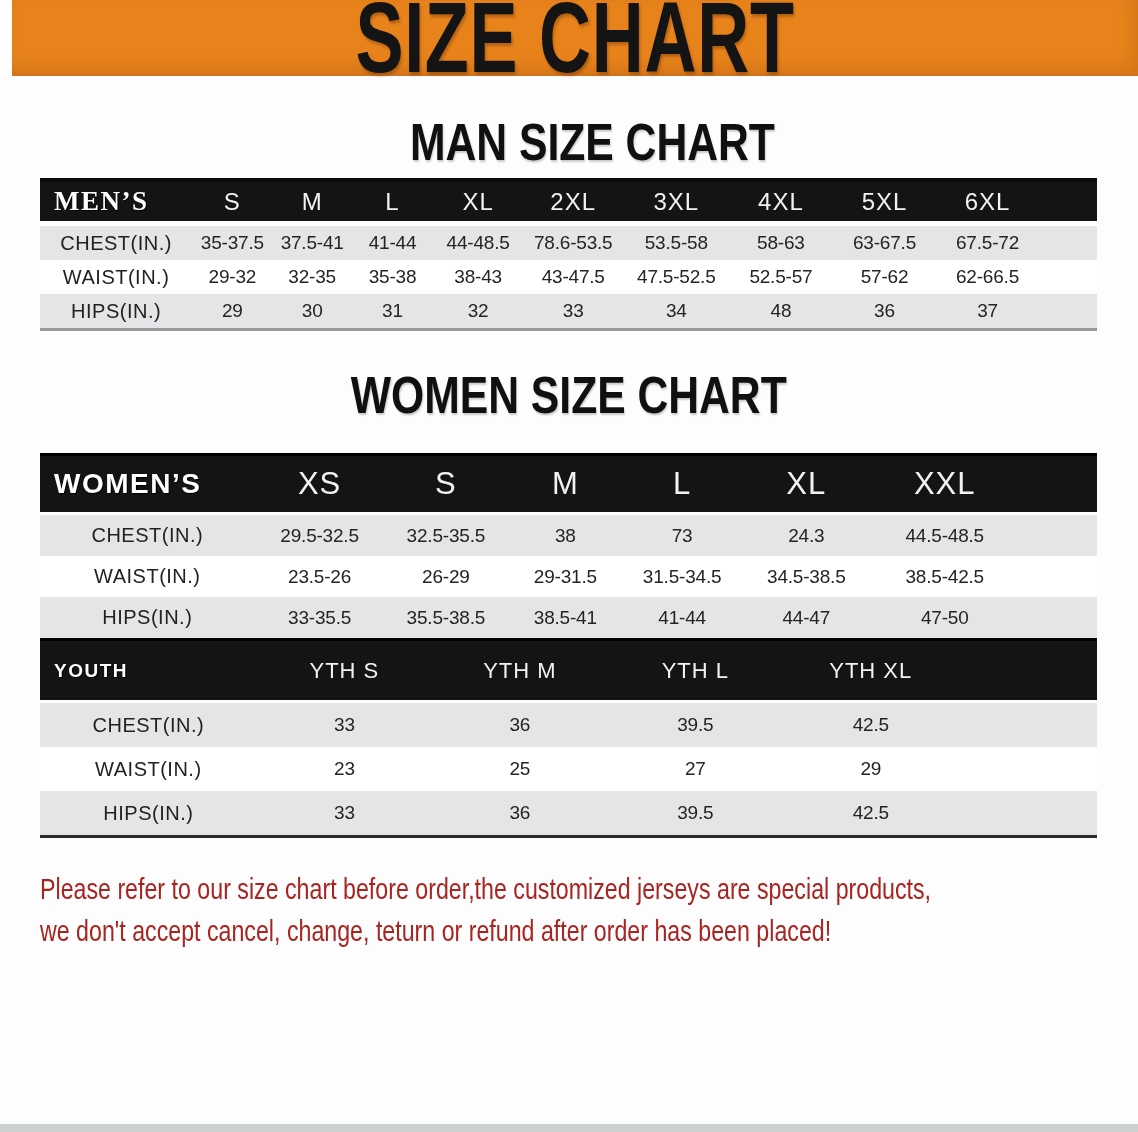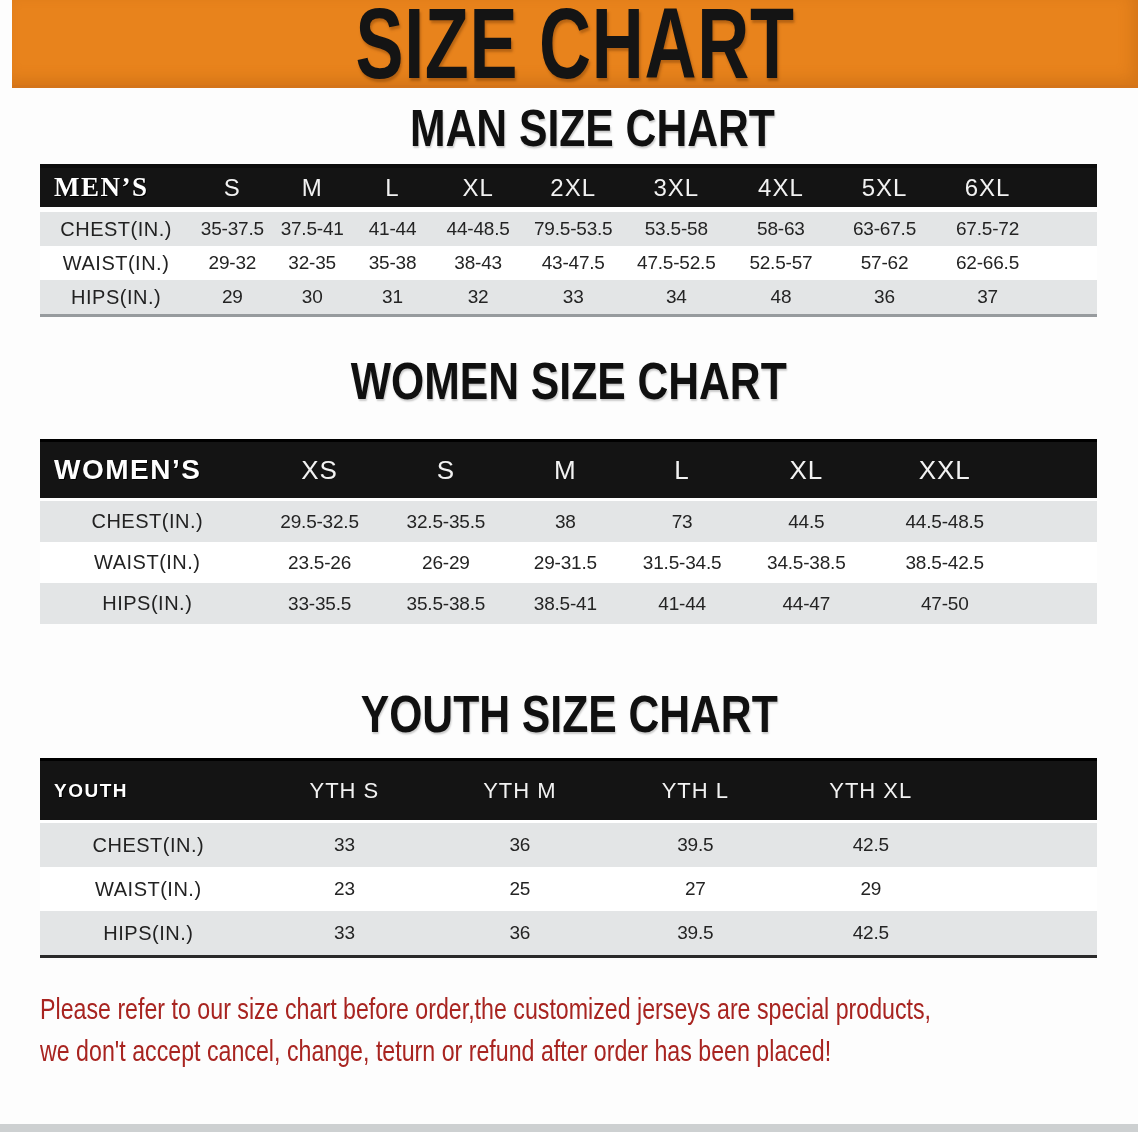--- a/index.html
+++ b/index.html
@@ -1,33 +1,33 @@
 <!DOCTYPE html>
 <html><head>
 <meta charset="utf-8">
 <style>
   * { margin:0; padding:0; box-sizing:border-box; }
   html,body { background:#ffffff; }
   body { font-family:"Liberation Sans","DejaVu Sans",sans-serif; }
   .page { position:relative; width:1138px; height:1132px; background:#fdfdfd; overflow:hidden; }
 
   
-  .banner { height:88px; background:#e8831c; border-bottom:3px solid #d4741a;
+  .banner { height:76px; background:#e8831c; border-bottom:3px solid #d4741a;
             box-shadow:inset -6px -6px 14px rgba(160,80,10,.25);
             display:flex; align-items:center; justify-content:center;margin-left:12px; }
   .banner-title { font-size:100px; font-weight:bold; color:#141414; line-height:1;
                   letter-spacing:1px; transform:scaleX(.72); transform-origin:center;
                   text-shadow:2px 3px 3px rgba(90,40,0,.35); white-space:nowrap; }
 
   
   .title-wrap { text-align:center; line-height:52px; height:52px; }
   .section-title { display:inline-block; font-size:52px; font-weight:bold; color:#101010;
                    line-height:52px; transform:scaleX(.82); transform-origin:center;
                    white-space:nowrap; text-shadow:1px 2px 2px rgba(0,0,0,.2); }
-  .sec-men  .title-wrap { margin-top:14px; margin-bottom:10px;padding-left:46px; }
+  .sec-men  .title-wrap { margin-top:40px; margin-bottom:10px;padding-left:46px; }
   .sec-women .title-wrap { margin-top:38px; margin-bottom:32px; }
   .sec-youth .title-wrap { margin-top:64px; margin-bottom:18px; }
 
   
   .tbl-wrap { margin:0 41px 0 40px; }
   table { width:100%; table-layout:fixed; border-collapse:separate; border-spacing:0; }
   th, td { overflow:hidden; white-space:nowrap; text-align:center; vertical-align:middle; }
 
   thead th { background:#141414; color:#f2f2f2; font-weight:normal; letter-spacing:1px; }
   thead th.lbl { text-align:left; padding-left:14px; font-weight:bold; color:#ffffff;
@@ -44,21 +44,21 @@
   .sec-men tbody td { height:34px; }
   .sec-men col:nth-child(1){width:14.4%} .sec-men col:nth-child(2){width:7.6%}
   .sec-men col:nth-child(3){width:7.5%}  .sec-men col:nth-child(4){width:7.7%}
   .sec-men col:nth-child(5){width:8.5%}  .sec-men col:nth-child(6){width:9.5%}
   .sec-men col:nth-child(7){width:10%}   .sec-men col:nth-child(8){width:9.8%}
   .sec-men col:nth-child(9){width:9.8%}  .sec-men col:nth-child(10){width:9.7%}
   .sec-men col:nth-child(11){width:5.5%}
 
   
   .sec-women table { border-top:3px solid #000; }
-  .sec-women thead th { height:59px; font-size:26px; border-bottom:3px solid #fff; }
+  .sec-women thead th { height:59px; font-size:31px; border-bottom:3px solid #fff; }
   .sec-women thead th.lbl { font-size:28px; }
   .sec-women tbody td { height:41px; }
   .sec-women col:nth-child(1){width:20.3%} .sec-women col:nth-child(2){width:12.3%}
   .sec-women col:nth-child(3){width:11.6%} .sec-women col:nth-child(4){width:11%}
   .sec-women col:nth-child(5){width:11.1%} .sec-women col:nth-child(6){width:12.4%}
   .sec-women col:nth-child(7){width:13.8%} .sec-women col:nth-child(8){width:7.5%}
 
   
   .sec-youth table { border-top:3px solid #000; border-bottom:3px solid #2a2a2a; }
   .sec-youth thead th { height:62px; font-size:22px; border-bottom:3px solid #fff; }
@@ -118,21 +118,21 @@
               <th></th>
             </tr>
           </thead>
           <tbody>
             <tr>
               <td class="lbl">CHEST(IN.)</td>
               <td>35-37.5</td>
               <td>37.5-41</td>
               <td>41-44</td>
               <td>44-48.5</td>
-              <td>79.5-53.5</td>
+              <td>78.6-53.5</td>
               <td>53.5-58</td>
               <td>58-63</td>
               <td>63-67.5</td>
               <td>67.5-72</td>
               <td></td>
             </tr>
             <tr>
               <td class="lbl">WAIST(IN.)</td>
               <td>29-32</td>
               <td>32-35</td>
@@ -191,21 +191,21 @@
               <th></th>
             </tr>
           </thead>
           <tbody>
             <tr>
               <td class="lbl">CHEST(IN.)</td>
               <td>29.5-32.5</td>
               <td>32.5-35.5</td>
               <td>38</td>
               <td>73</td>
-              <td>44.5</td>
+              <td>24.3</td>
               <td>44.5-48.5</td>
               <td></td>
             </tr>
             <tr>
               <td class="lbl">WAIST(IN.)</td>
               <td>23.5-26</td>
               <td>26-29</td>
               <td>29-31.5</td>
               <td>31.5-34.5</td>
               <td>34.5-38.5</td>
@@ -221,23 +221,20 @@
               <td>44-47</td>
               <td>47-50</td>
               <td></td>
             </tr>
           </tbody>
         </table>
     </div>
   </section>
 
   <section class="sec-youth">
-    <div class="title-wrap">
-      <h2 class="section-title">YOUTH SIZE CHART</h2>
-    </div>
     <div class="tbl-wrap">
       <table>
           <colgroup>
             <col>
             <col>
             <col>
             <col>
             <col>
             <col>
           </colgroup>

